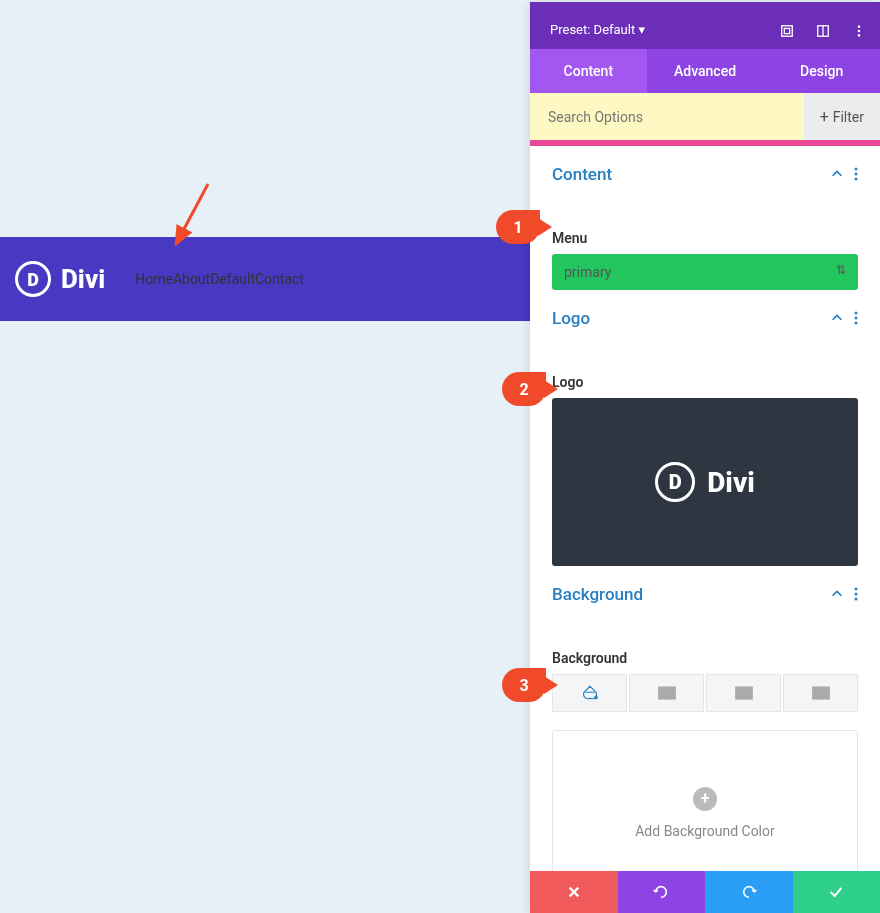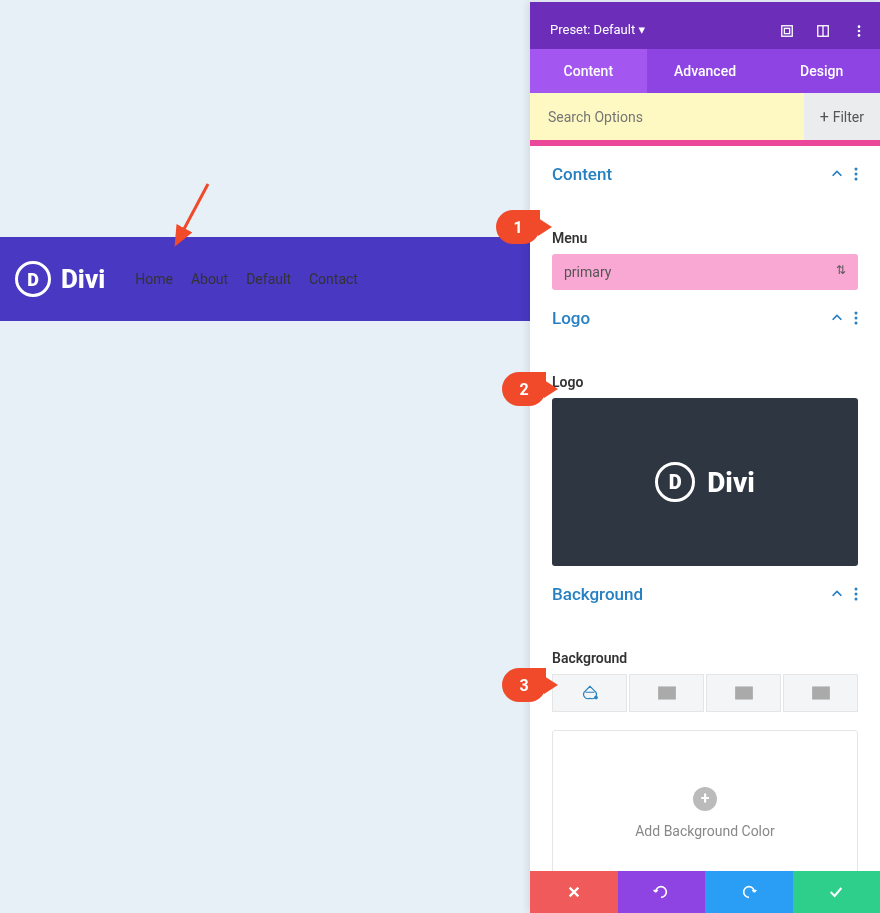--- a/index.html
+++ b/index.html
@@ -5,21 +5,21 @@
 * { margin: 0; padding: 0; box-sizing: border-box; font-family: -apple-system, BlinkMacSystemFont, "Segoe UI", Roboto, sans-serif; }
 body { width: 880px; height: 913px; background: #e8f0f7; position: relative; overflow: hidden; }
 
 
 .page-preview { width: 530px; height: 913px; position: absolute; left: 0; top: 0; }
 .preview-top { height: 237px; background: #e8f0f7; }
 .preview-nav { height: 84px; background: #4838c2; display: flex; align-items: center; padding: 0 15px; }
 .logo-circle { width: 36px; height: 36px; border: 3px solid #fff; border-radius: 50%; display: flex; align-items: center; justify-content: center; margin-right: 10px; }
 .logo-d { color: #fff; font-weight: 900; font-size: 18px; }
 .logo-text { color: #fff; font-weight: 800; font-size: 26px; margin-right: 30px; }
-.nav-items { display: flex; gap: 18px; }
+.nav-items { display: flex; }
 .nav-item { color: #333; font-size: 14px; cursor: pointer; }
 .preview-body { height: 592px; background: #f2d9e9; padding-top: 280px; overflow: hidden; }
 .big-text { color: #3a2ac2; font-weight: 900; font-size: 92px; letter-spacing: 2px; text-align: center; line-height: 1.4; }
 
 
 .panel { position: absolute; right: 0; top: 2px; width: 350px; height: 911px; background: #fff; display: flex; flex-direction: column; box-shadow: -2px 0 8px rgba(0,0,0,0.1); }
 .panel-header { background: #6c2eb9; padding: 16px 20px 12px; color: #fff; }
 .panel-title { font-size: 18px; font-weight: 600; }
 .panel-preset { font-size: 13px; margin-top: 4px; }
 .header-icons { position: absolute; right: 14px; top: 22px; display: flex; gap: 22px; }
@@ -34,21 +34,21 @@
 .filter-btn { padding: 14px 16px; color: #555; font-size: 14px; background: #eaecee; border: none; cursor: pointer; display: flex; align-items: center; gap: 4px; }
 
 .panel-body { flex: 1; overflow-y: auto; padding: 0 22px; }
 .section-head { display: flex; justify-content: space-between; align-items: center; padding: 18px 0 12px; }
 .section-title { color: #2680c2; font-size: 17px; font-weight: 500; }
 .section-icons { display: flex; gap: 10px; align-items: center; color: #2680c2; }
 .chev { cursor: pointer; }
 .dots3 { cursor: pointer; }
 
 .field-label { font-size: 14px; color: #333; font-weight: 600; margin-bottom: 8px; margin-top: 34px; }
-.select-box { width: 100%; background: #f9a8d4; border: none; border-radius: 3px; padding: 10px 12px; font-size: 14px; color: #555; position: relative; }
+.select-box { width: 100%; background: #22c55e; border: none; border-radius: 3px; padding: 10px 12px; font-size: 14px; color: #555; position: relative; }
 .select-box::after { content: "⇅"; position: absolute; right: 12px; top: 9px; font-size: 12px; transform: rotate(0); }
 
 .logo-preview { width: 100%; height: 168px; background: #2e3642; border-radius: 3px; display: flex; align-items: center; justify-content: center; gap: 12px; }
 .logo-preview .lp-circle { width: 40px; height: 40px; border: 3px solid #fff; border-radius: 50%; display: flex; align-items: center; justify-content: center; }
 .logo-preview .lp-d { color: #fff; font-weight: 900; font-size: 20px; }
 .logo-preview .lp-text { color: #fff; font-weight: 800; font-size: 28px; }
 
 .bg-tabs { display: flex; gap: 2px; margin-bottom: 18px; }
 .bg-tab { flex: 1; height: 38px; background: #f4f5f6; border: 1px solid #e5e5e5; display: flex; align-items: center; justify-content: center; cursor: pointer; }
 .bg-tab.active svg { stroke: #2680c2; fill: #2680c2; }

